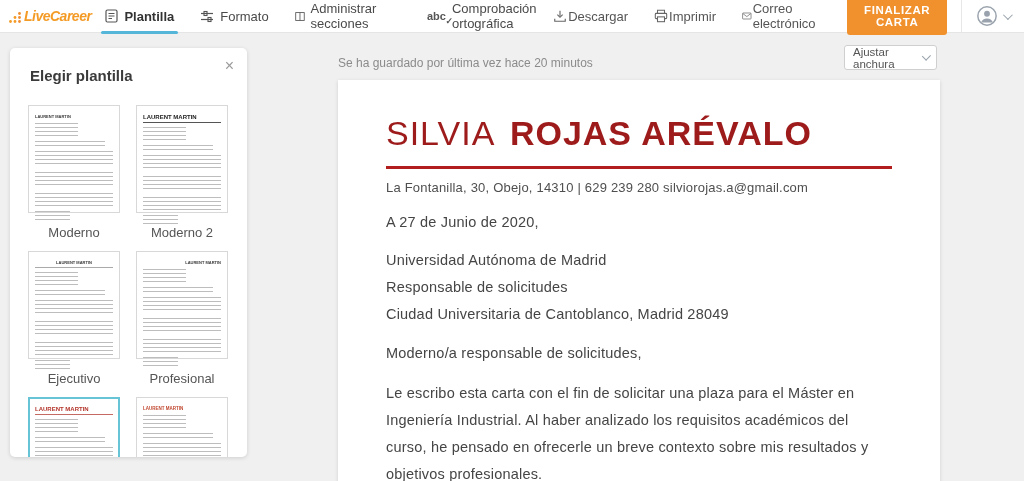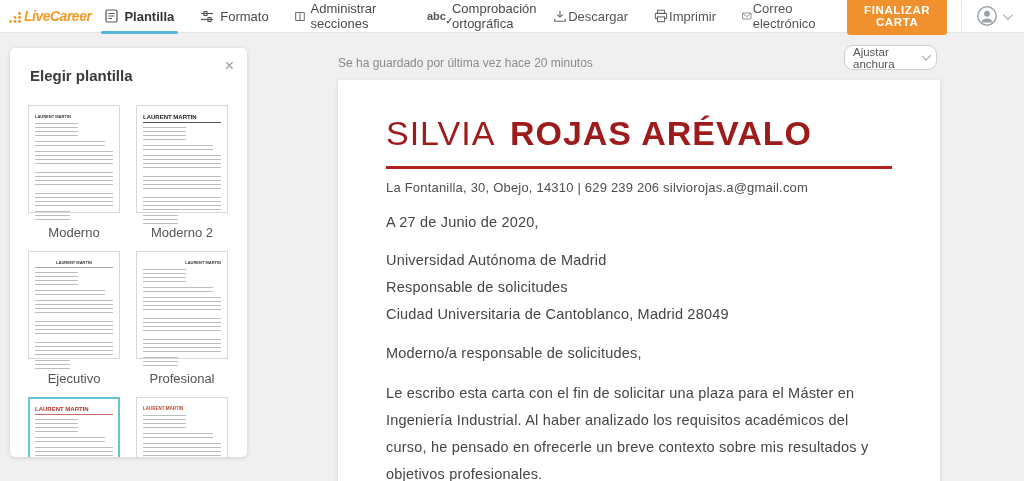--- a/index.html
+++ b/index.html
@@ -49,21 +49,21 @@
   .tl { background:repeating-linear-gradient(#bdbdbd 0 1px, transparent 1px 4px); margin-bottom:5px; }
   .tl-a { height:13px; width:55%; }
   .tl-s { height:5px;  width:90%; }
   .tl-p { height:16px; width:100%; }
   .tl-q { height:13px; width:100%; }
   .tl-z { height:9px;  width:45%; }
 
   
   .status-text { position:absolute; left:338px; top:56px; font-size:12px; color:#8b8b8b; }
   .zoom-select { position:absolute; top:45px; right:87px; width:93px; height:25px; background:#fff;
-                 border:1px solid #cfcfcf; border-radius:9px; display:flex; align-items:center;
+                 border:1px solid #cfcfcf; border-radius:3px; display:flex; align-items:center;
                  justify-content:space-between; padding:0 8px; font-size:11.5px; color:#555; cursor:pointer; }
   .chev { width:7px; height:7px; border-right:1.5px solid #9aa3ad; border-bottom:1.5px solid #9aa3ad;
           transform:rotate(45deg) translateY(-2px); }
 
   
   .page { position:absolute; left:338px; top:80px; width:602px; height:500px; background:#fff;
           box-shadow:0 1px 4px rgba(0,0,0,.13); padding:34px 48px 0 48px; }
   .doc-name { font-size:34px; color:#9e1b1b; letter-spacing:1px; white-space:nowrap; }
   .doc-name .thin { font-weight:400; }
   .doc-name .bold { font-weight:700; margin-left:6px; }
@@ -246,21 +246,21 @@
   <span>Ajustar anchura</span>
   <span class="chev"></span>
 </div>
 
 <div class="page">
   <div class="doc-name">
     <span class="thin">SILVIA</span>
     <span class="bold">ROJAS ARÉVALO</span>
   </div>
   <div class="doc-rule"></div>
-  <div class="doc-contact">La Fontanilla, 30, Obejo, 14310 | 629 239 206 silviorojas.a@gmail.com</div>
+  <div class="doc-contact">La Fontanilla, 30, Obejo, 14310 | 629 239 280 silviorojas.a@gmail.com</div>
 
   <div class="doc-body">
     <div class="doc-date">A 27 de Junio de 2020,</div>
     <div class="doc-recipient">
       <div>Universidad Autónoma de Madrid</div>
       <div>Responsable de solicitudes</div>
       <div>Ciudad Universitaria de Cantoblanco, Madrid 28049</div>
     </div>
     <div class="doc-salutation">Moderno/a responsable de solicitudes,</div>
     <div class="doc-par">Le escribo esta carta con el fin de solicitar una plaza para el Máster en Ingeniería Industrial. Al haber analizado los requisitos académicos del curso, he pensado en ofrecerle un breve contexto sobre mis resultados y objetivos profesionales.</div>

